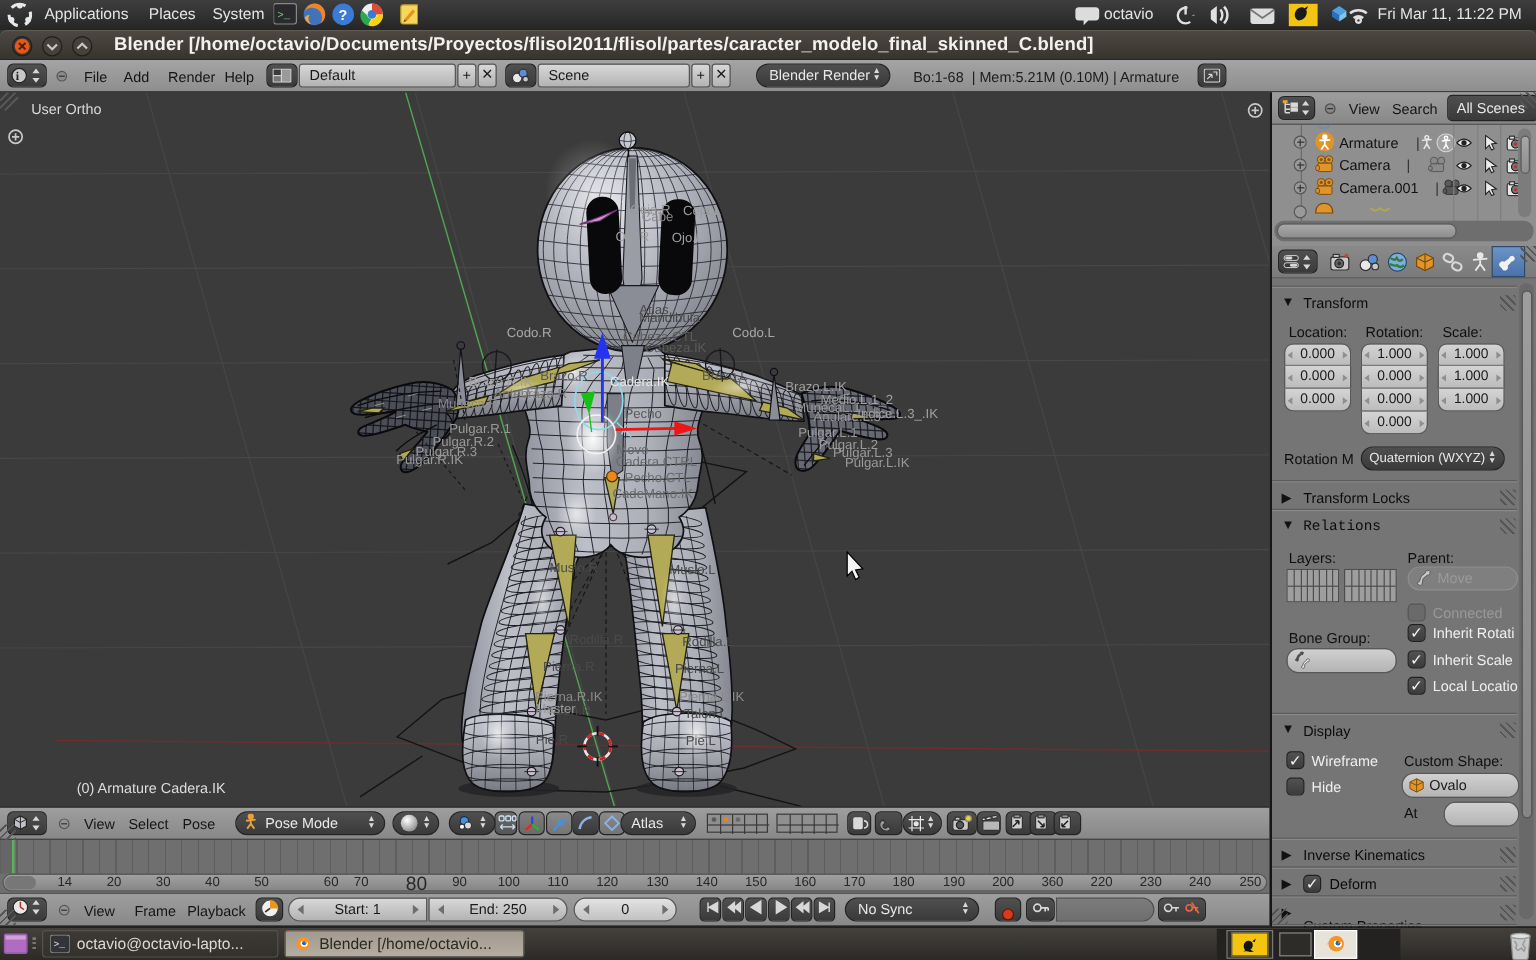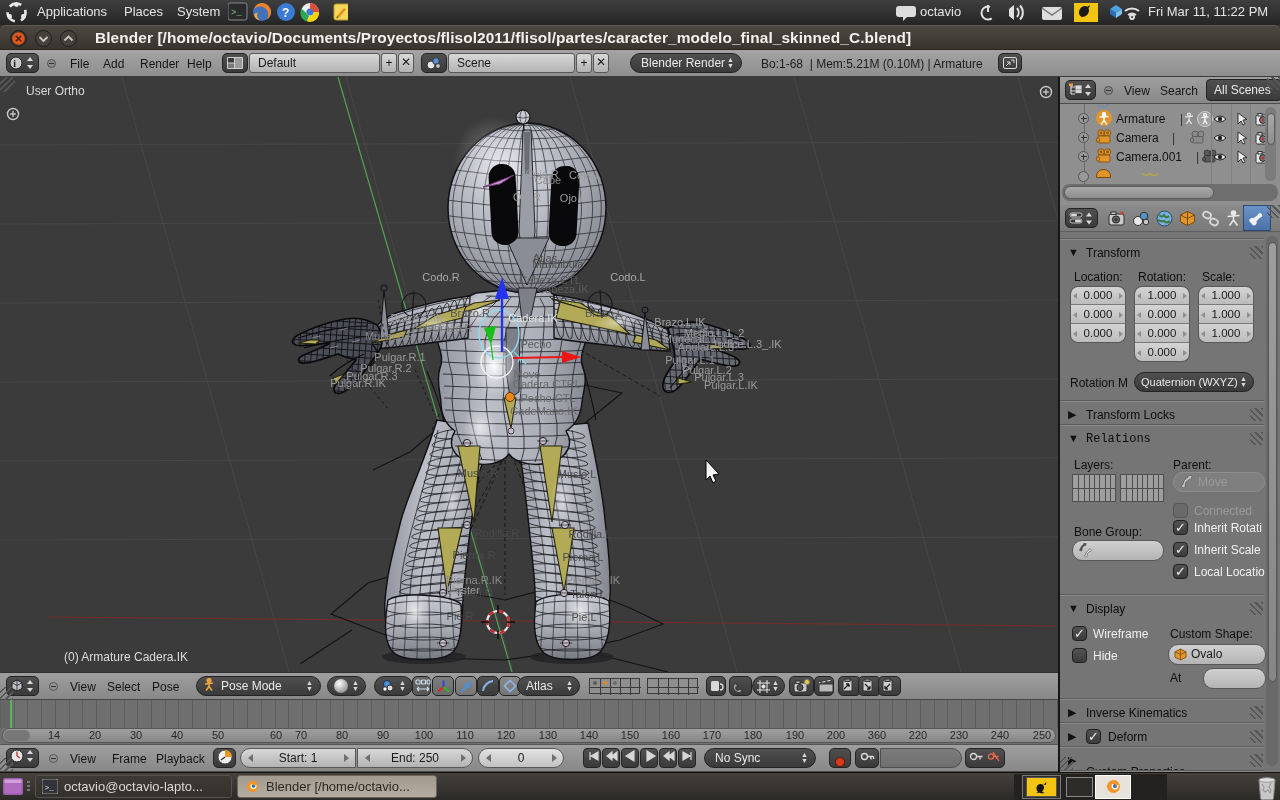--- a/index.html
+++ b/index.html
@@ -783,21 +783,21 @@
       <div class="abs" style="left:0;top:0;width:10px;height:28px;background:#606060;opacity:0.6;"></div>
       <div class="abs" style="left:2px;top:28px;width:1054px;height:15px;background:linear-gradient(#a0a0a0,#868686);border:1px solid #565656;border-radius:8px;"></div>
       <div class="abs" style="left:4px;top:30px;width:26px;height:11px;background:#777;border-radius:6px;"></div>
       <div class="abs" style="left:40px;top:29px;width:28px;text-align:center;font-size:11px;color:#282828;">14</div>
       <div class="abs" style="left:81px;top:29px;width:28px;text-align:center;font-size:11px;color:#282828;">20</div>
       <div class="abs" style="left:122px;top:29px;width:28px;text-align:center;font-size:11px;color:#282828;">30</div>
       <div class="abs" style="left:163px;top:29px;width:28px;text-align:center;font-size:11px;color:#282828;">40</div>
       <div class="abs" style="left:204px;top:29px;width:28px;text-align:center;font-size:11px;color:#282828;">50</div>
       <div class="abs" style="left:262px;top:29px;width:28px;text-align:center;font-size:11px;color:#282828;">60</div>
       <div class="abs" style="left:287px;top:29px;width:28px;text-align:center;font-size:11px;color:#282828;">70</div>
-      <div class="abs" style="left:328px;top:29px;width:28px;text-align:center;font-size:11px;color:#282828;">80</div>
+      <div class="abs" style="left:328px;top:29px;width:28px;text-align:right;font-size:16px;color:#282828;">80</div>
       <div class="abs" style="left:369px;top:29px;width:28px;text-align:center;font-size:11px;color:#282828;">90</div>
       <div class="abs" style="left:410px;top:29px;width:28px;text-align:center;font-size:11px;color:#282828;">100</div>
       <div class="abs" style="left:451px;top:29px;width:28px;text-align:center;font-size:11px;color:#282828;">110</div>
       <div class="abs" style="left:492px;top:29px;width:28px;text-align:center;font-size:11px;color:#282828;">120</div>
       <div class="abs" style="left:534px;top:29px;width:28px;text-align:center;font-size:11px;color:#282828;">130</div>
       <div class="abs" style="left:575px;top:29px;width:28px;text-align:center;font-size:11px;color:#282828;">140</div>
       <div class="abs" style="left:616px;top:29px;width:28px;text-align:center;font-size:11px;color:#282828;">150</div>
       <div class="abs" style="left:657px;top:29px;width:28px;text-align:center;font-size:11px;color:#282828;">160</div>
       <div class="abs" style="left:698px;top:29px;width:28px;text-align:center;font-size:11px;color:#282828;">170</div>
       <div class="abs" style="left:739px;top:29px;width:28px;text-align:center;font-size:11px;color:#282828;">180</div>

